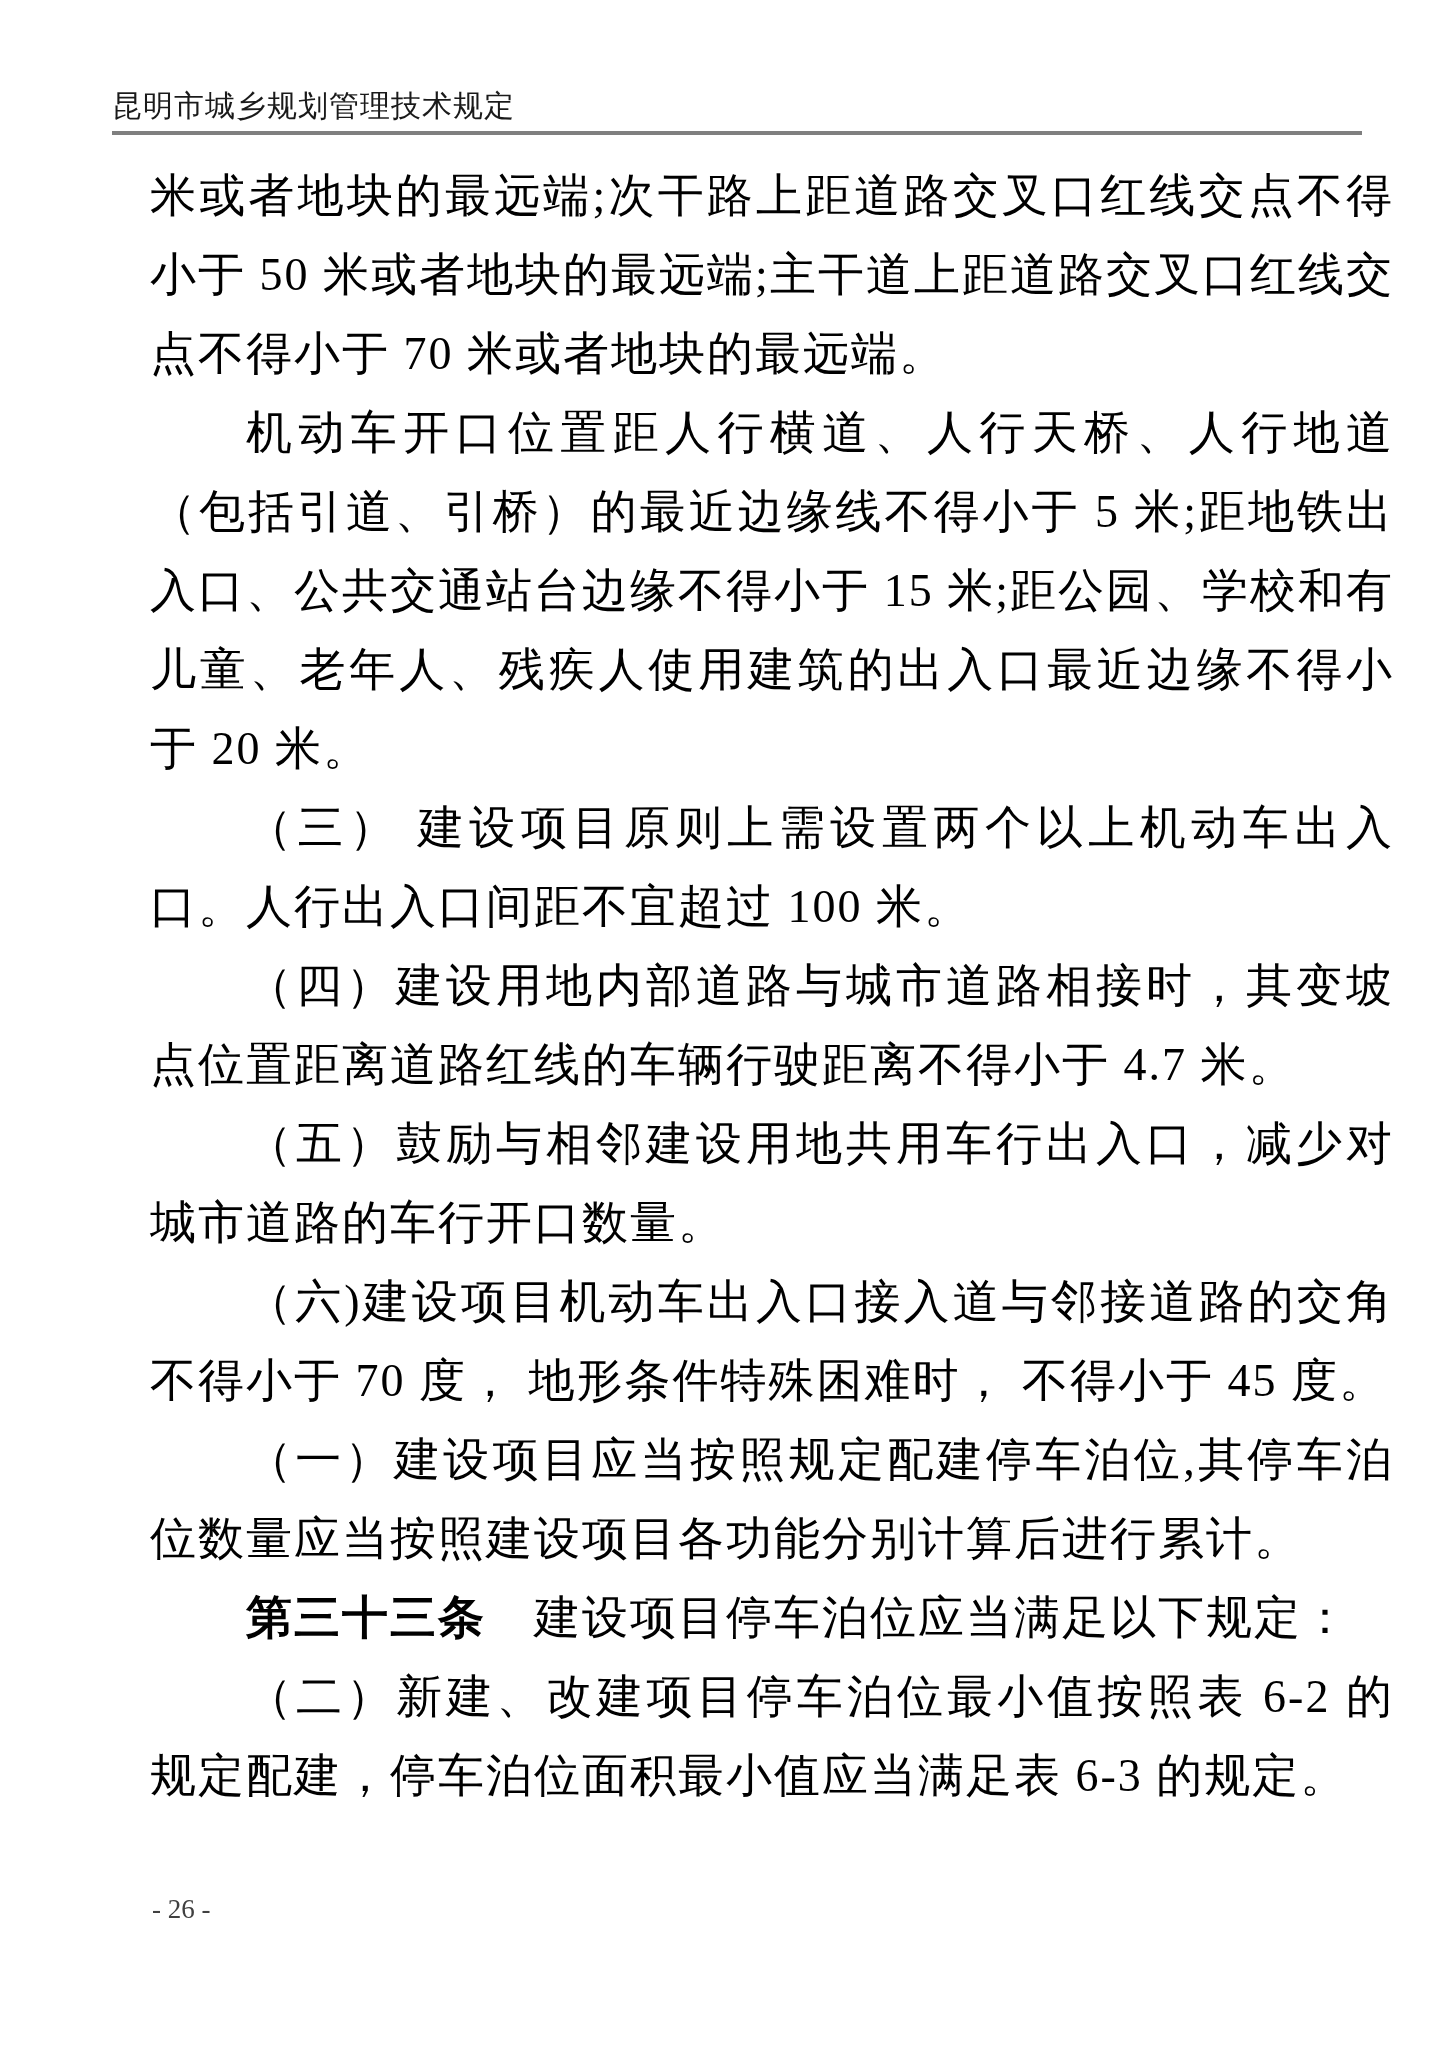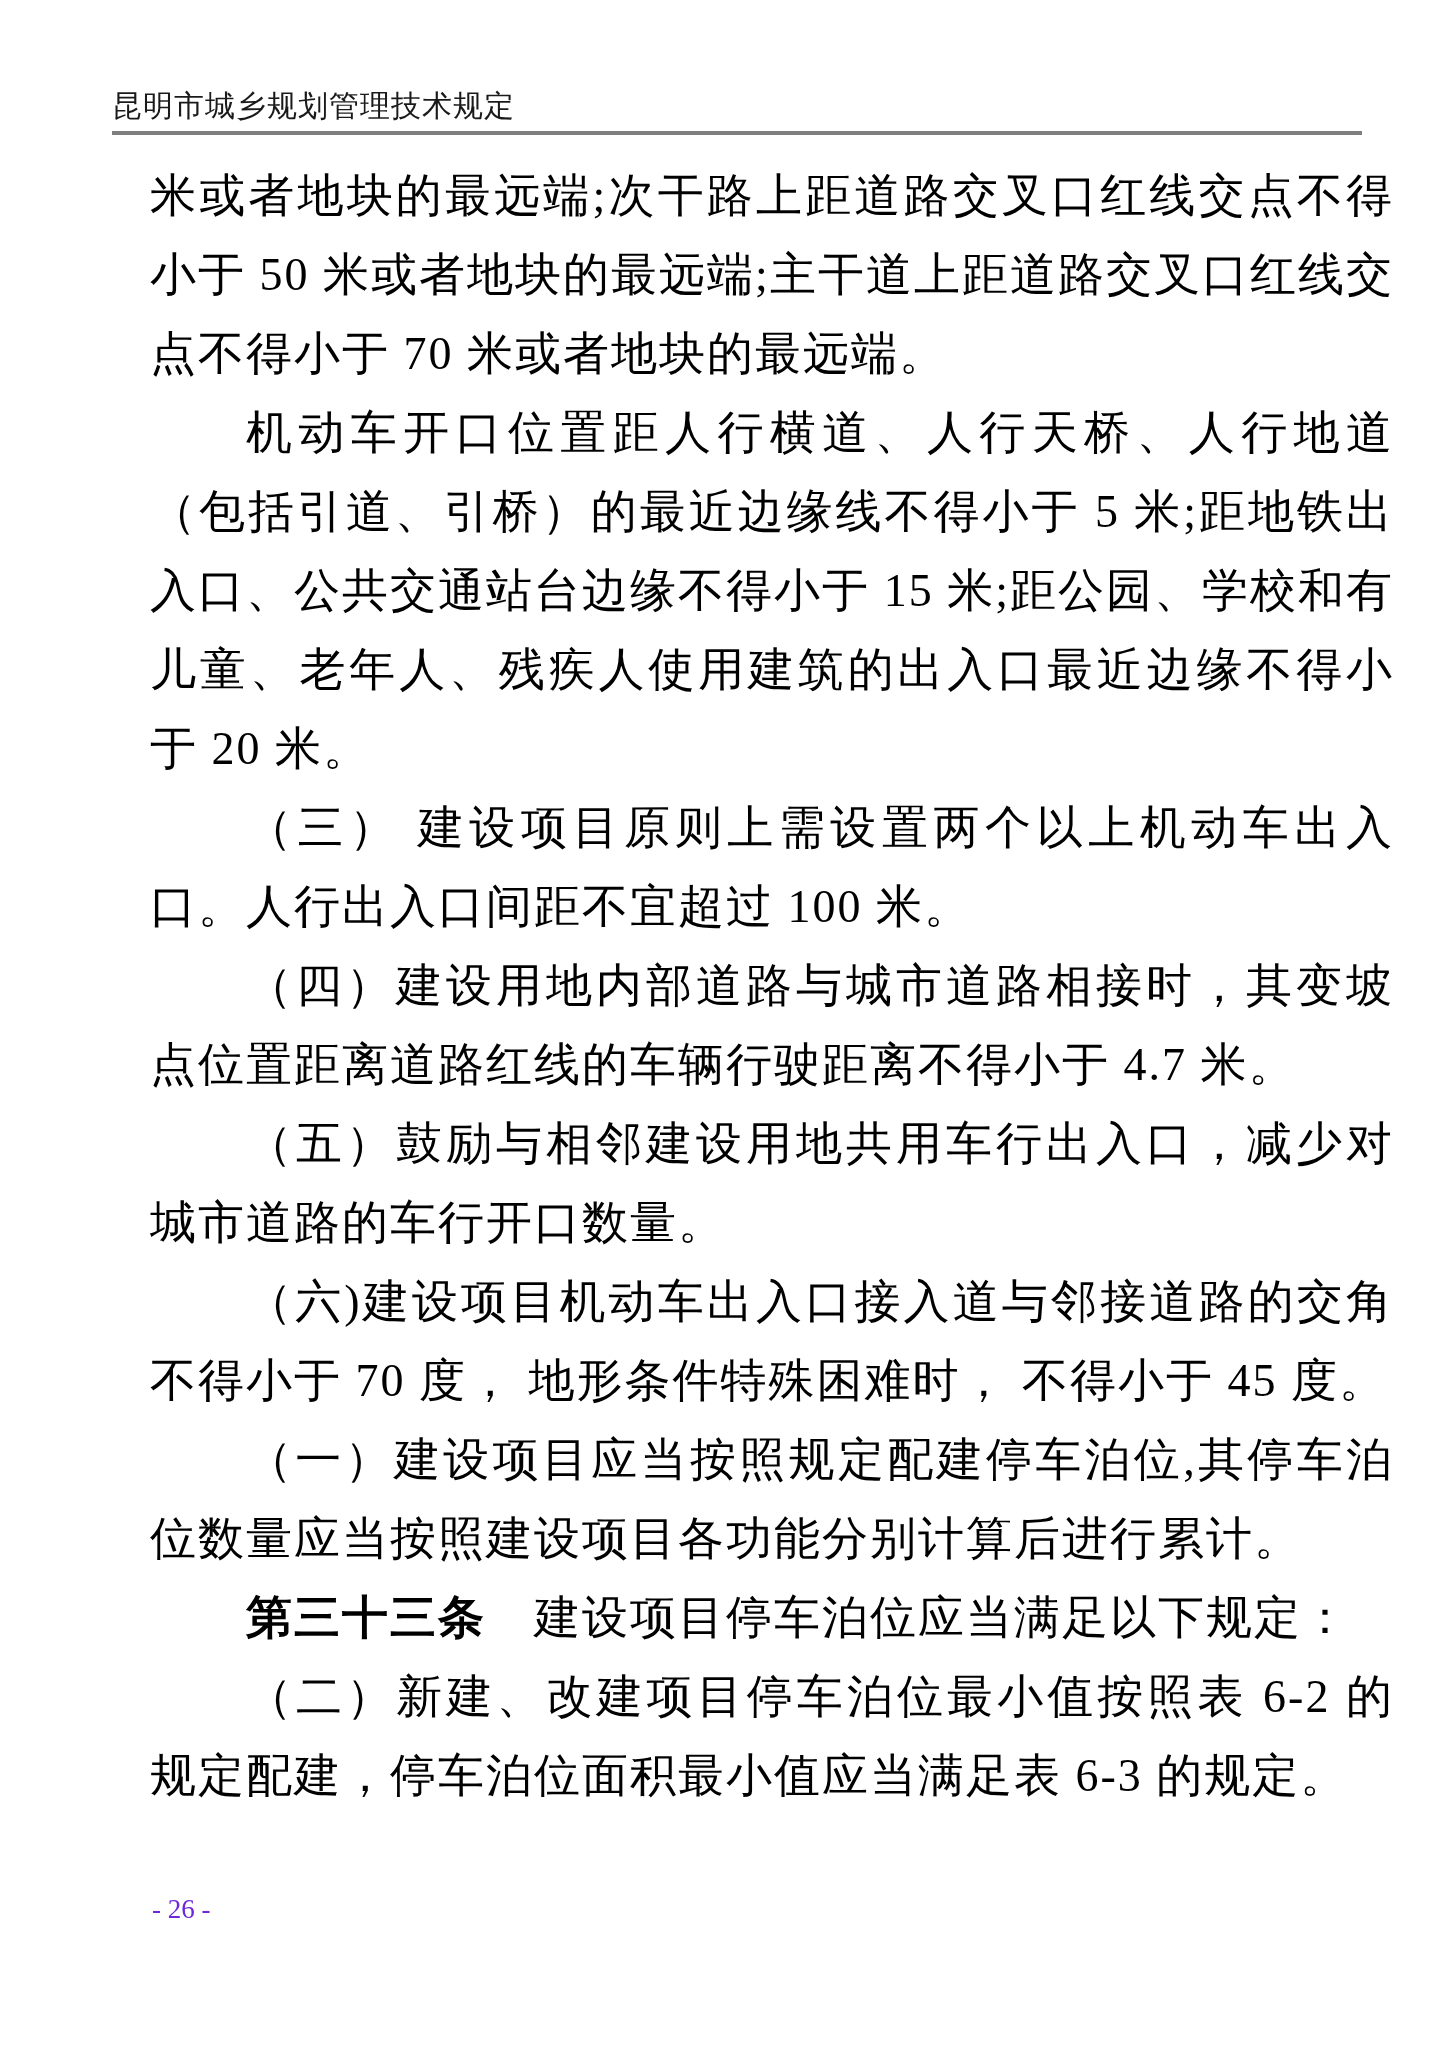--- a/index.html
+++ b/index.html
@@ -45,21 +45,21 @@
     margin-left: 32px;
   }
   p.para { text-indent: 0; }
   p.para.indent { text-indent: 96px; }
   p.para b { font-family: "Liberation Serif", "DejaVu Serif", serif; font-weight: 700; }
   .page-footer {
     position: absolute;
     left: 152px; top: 1892px;
     font-size: 27px;
     line-height: 34px;
-    color: #6d28d9;
+    color: #404040;
   }
 </style>
 </head>
 <body>
 
 <div class="page">
 
   <header class="page-header">
     <div class="header-title">昆明市城乡规划管理技术规定</div>
     <div class="header-rule" style="background: rgb(127, 127, 127);"></div>

